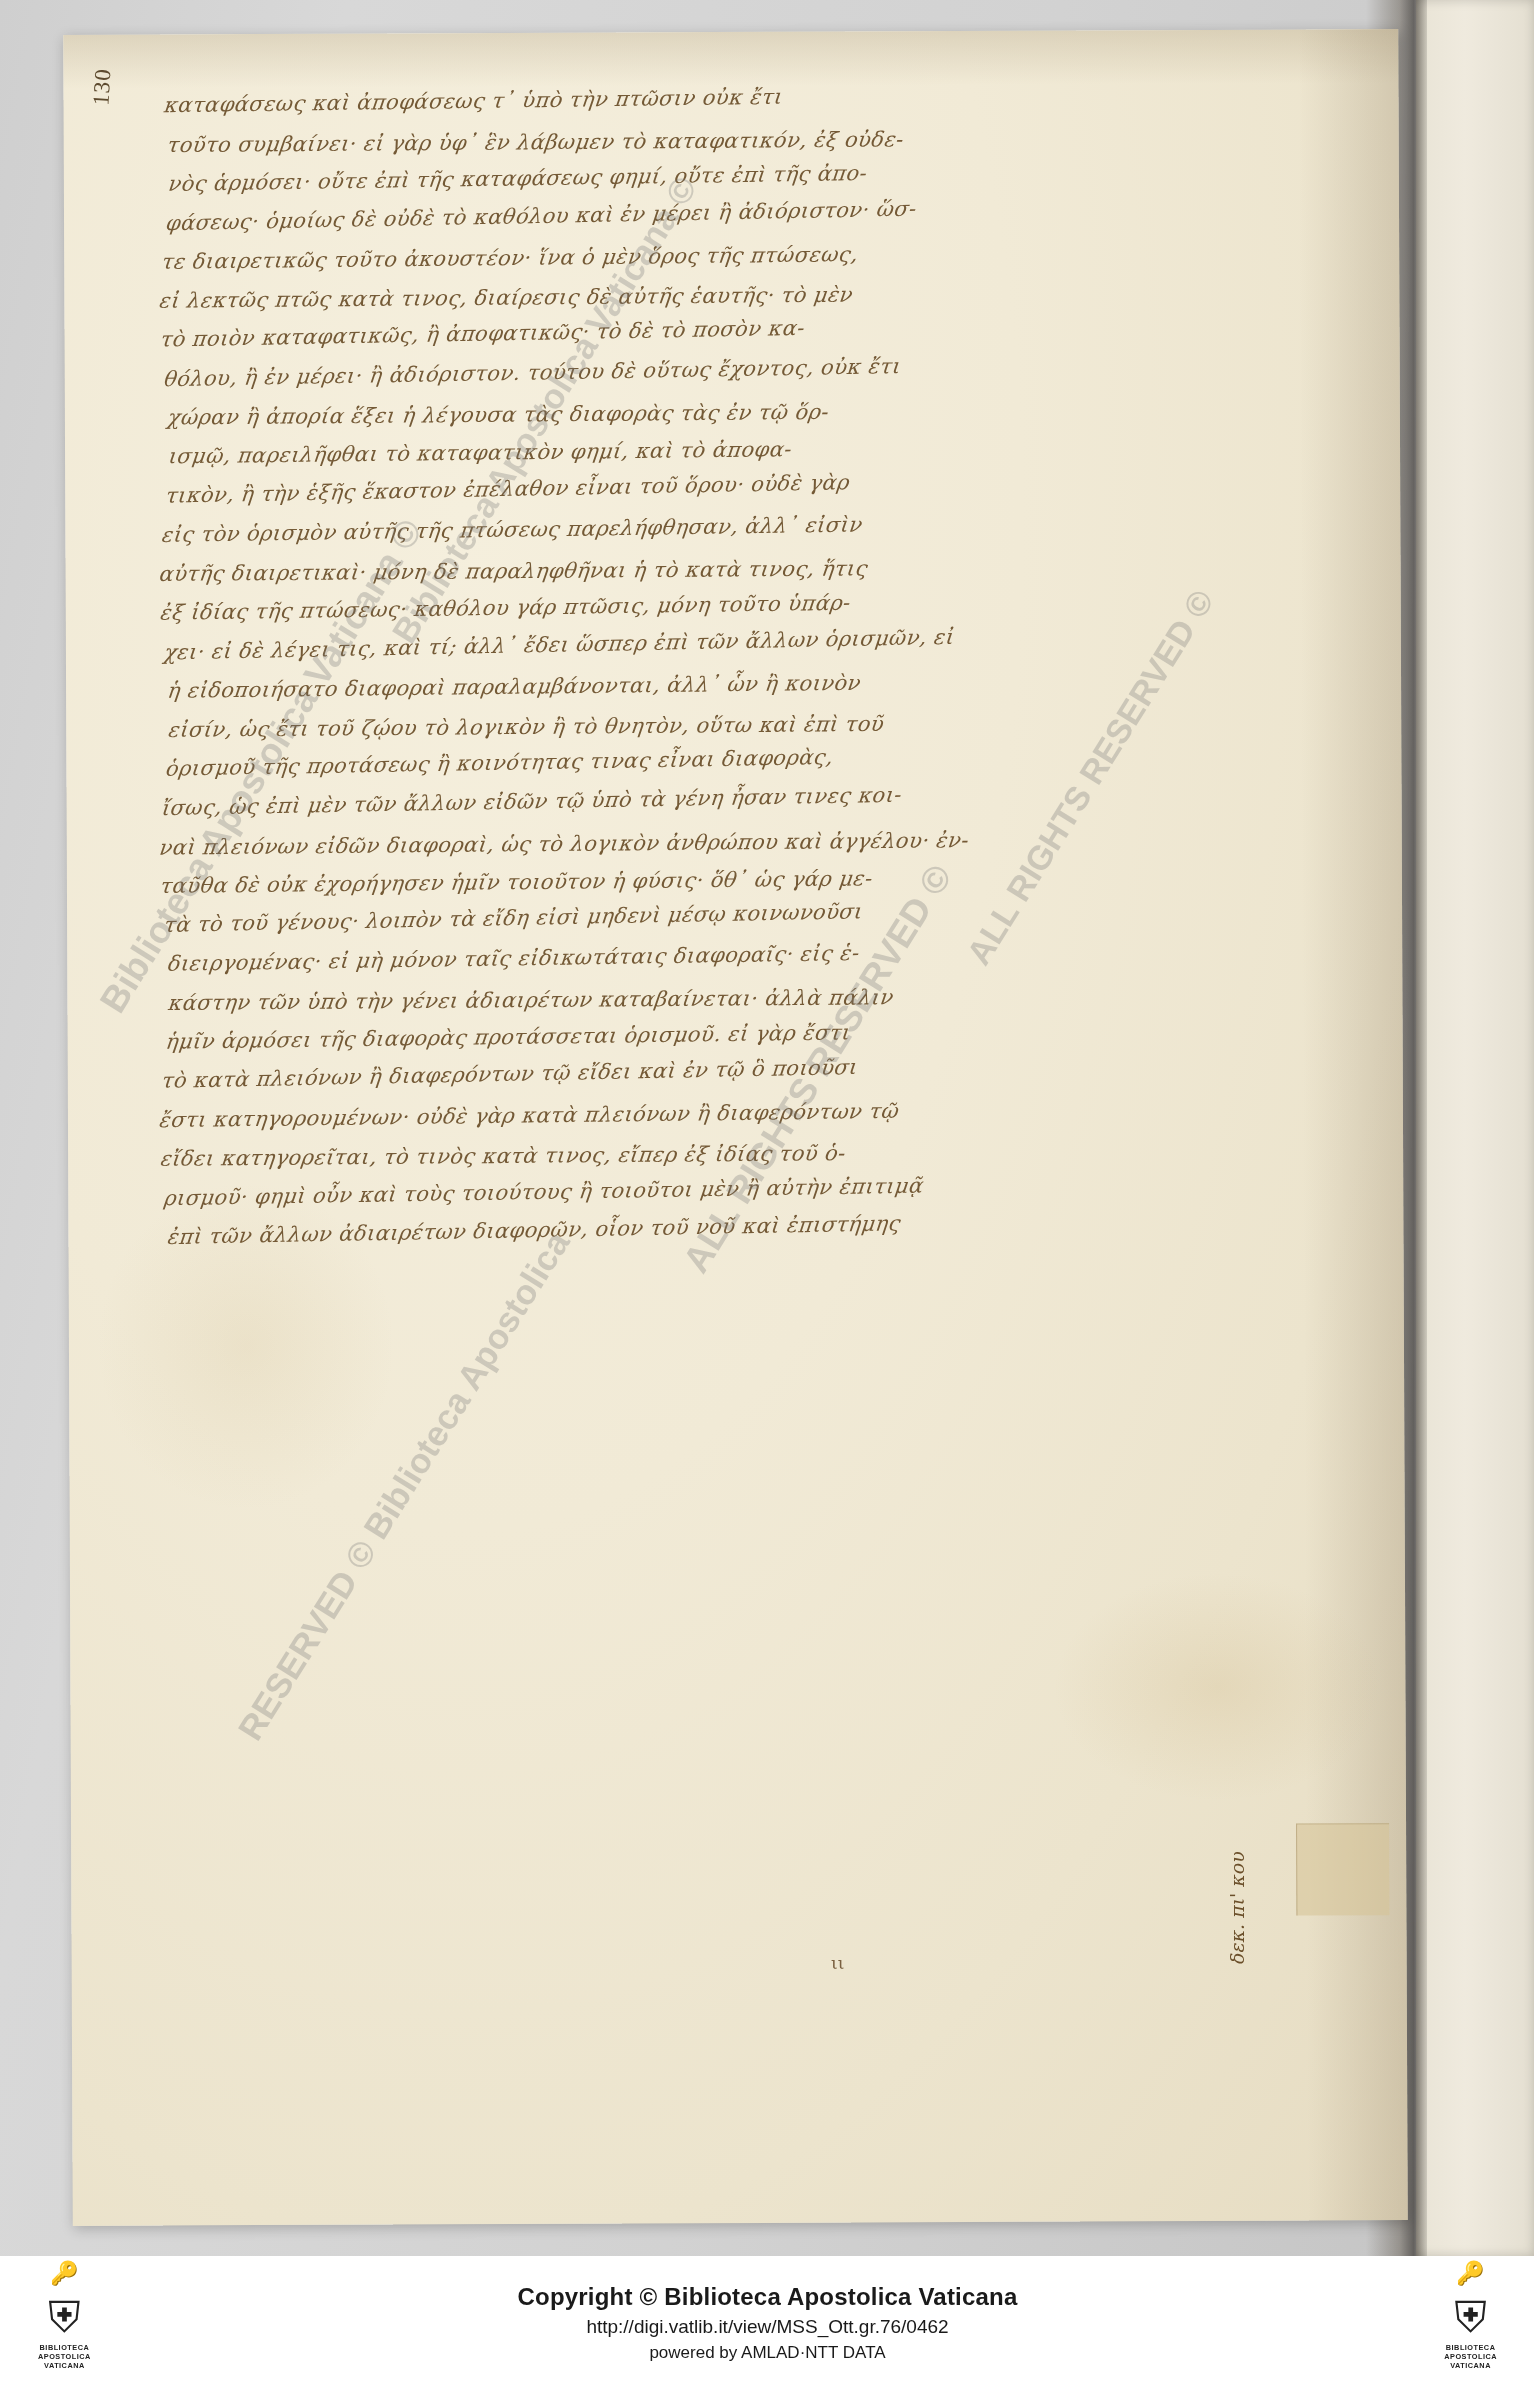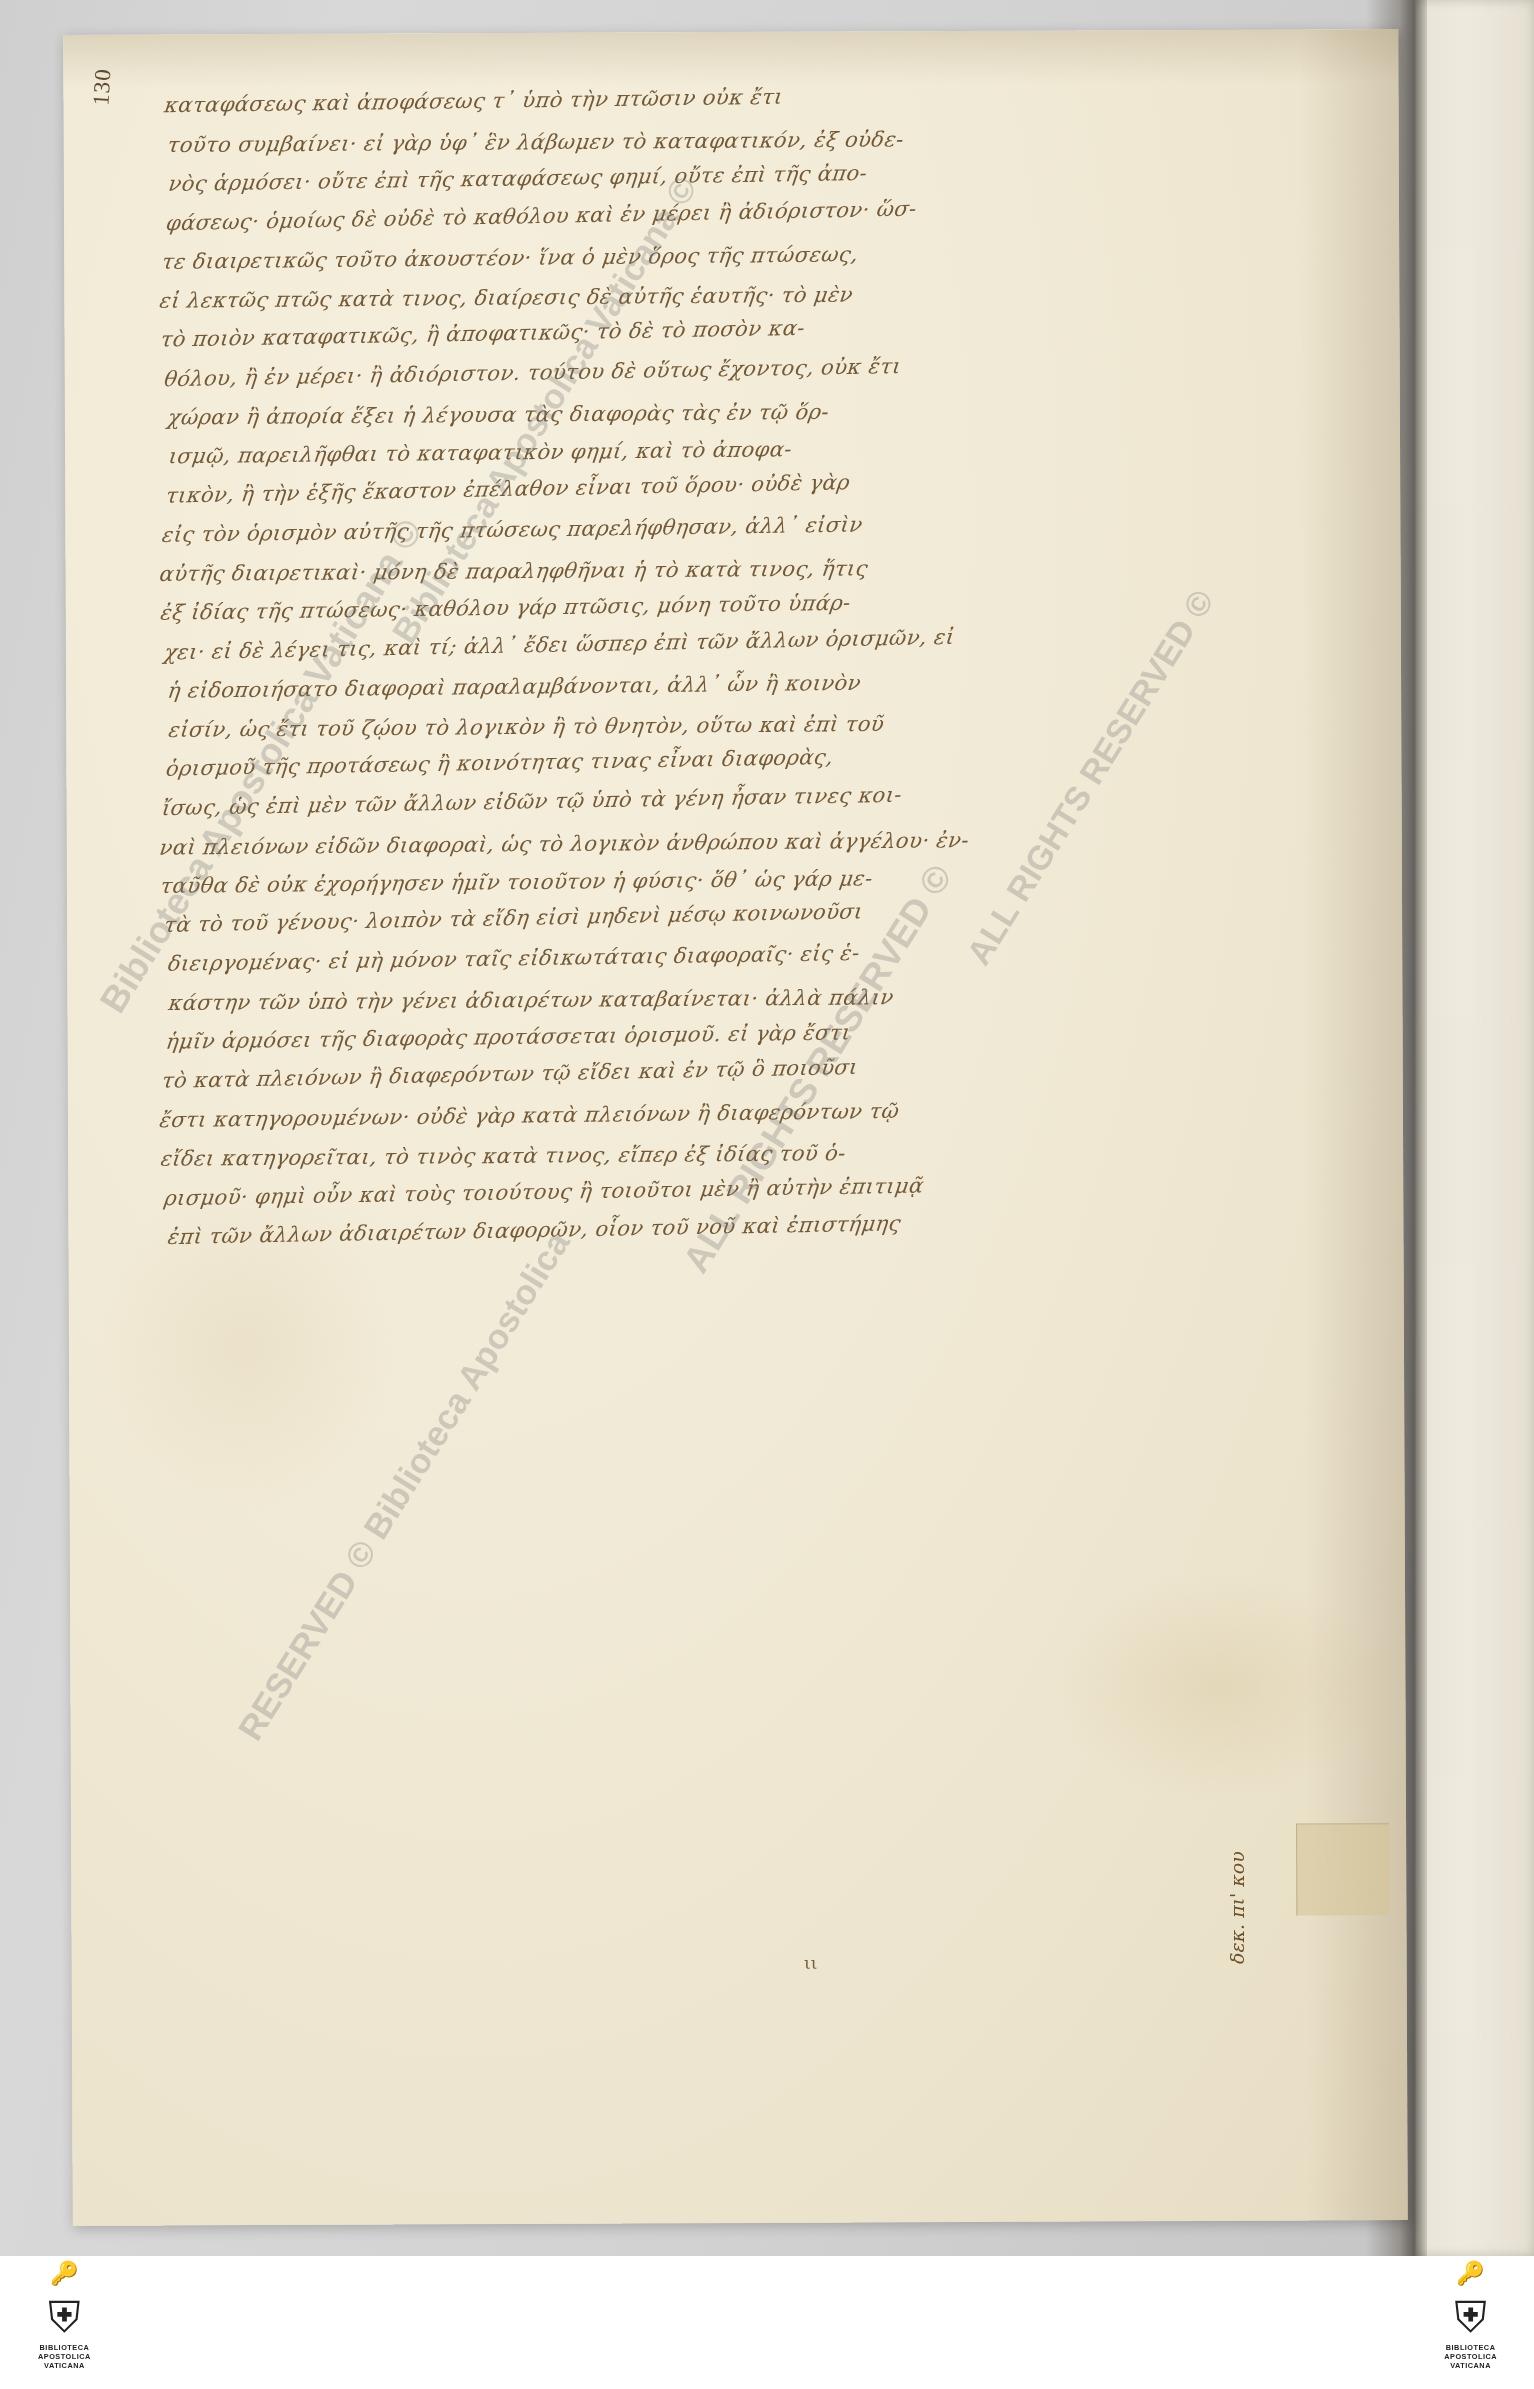--- a/index.html
+++ b/index.html
@@ -149,21 +149,21 @@
     font-family: "DejaVu Serif", serif;
     font-style: italic;
     font-size: 19px;
     color: #6b4f2a;
     transform: rotate(-90deg);
     transform-origin: left top;
     white-space: nowrap;
   }
   .quire-mark {
     position: absolute;
-    left: 804px;
+    left: 831px;
     top: 1953px;
     font-family: "DejaVu Serif", serif;
     font-size: 17px;
     color: #7a6040;
   }
 
   
   .wm {
     position: absolute;
     color: rgba(120,120,120,0.30);
@@ -329,20 +329,25 @@
 </div>
 
 <div id="footer">
 
   <div class="crest left">
     <span class="keys">🔑</span>
     <span class="glyph">⛨</span>
     <span class="caption">BIBLIOTECA APOSTOLICA VATICANA</span>
   </div>
 
+  <div class="footer-text">
+    <div class="line-1">Copyright © Biblioteca Apostolica Vaticana</div>
+    <div class="line-2">http://digi.vatlib.it/view/MSS_Ott.gr.76/0462</div>
+    <div class="line-3">powered by AMLAD·NTT DATA</div>
+  </div>
 
   <div class="crest right">
     <span class="keys">🔑</span>
     <span class="glyph">⛨</span>
     <span class="caption">BIBLIOTECA APOSTOLICA VATICANA</span>
   </div>
 
 </div>
 
 

